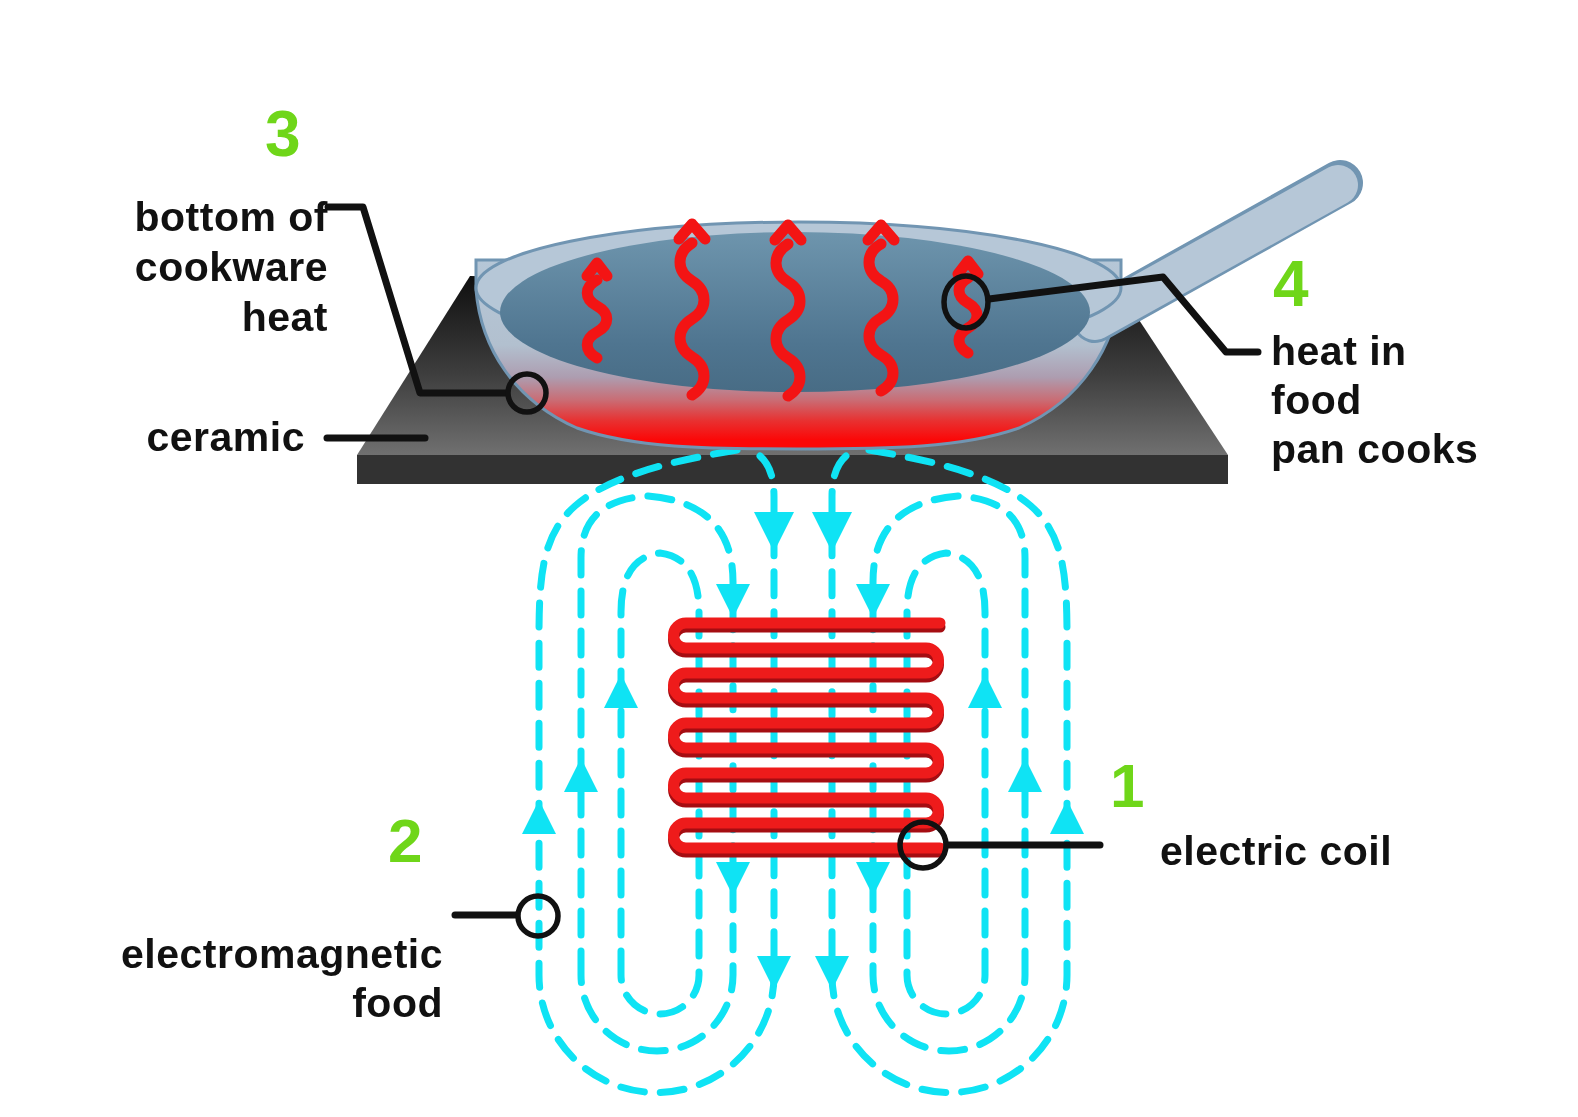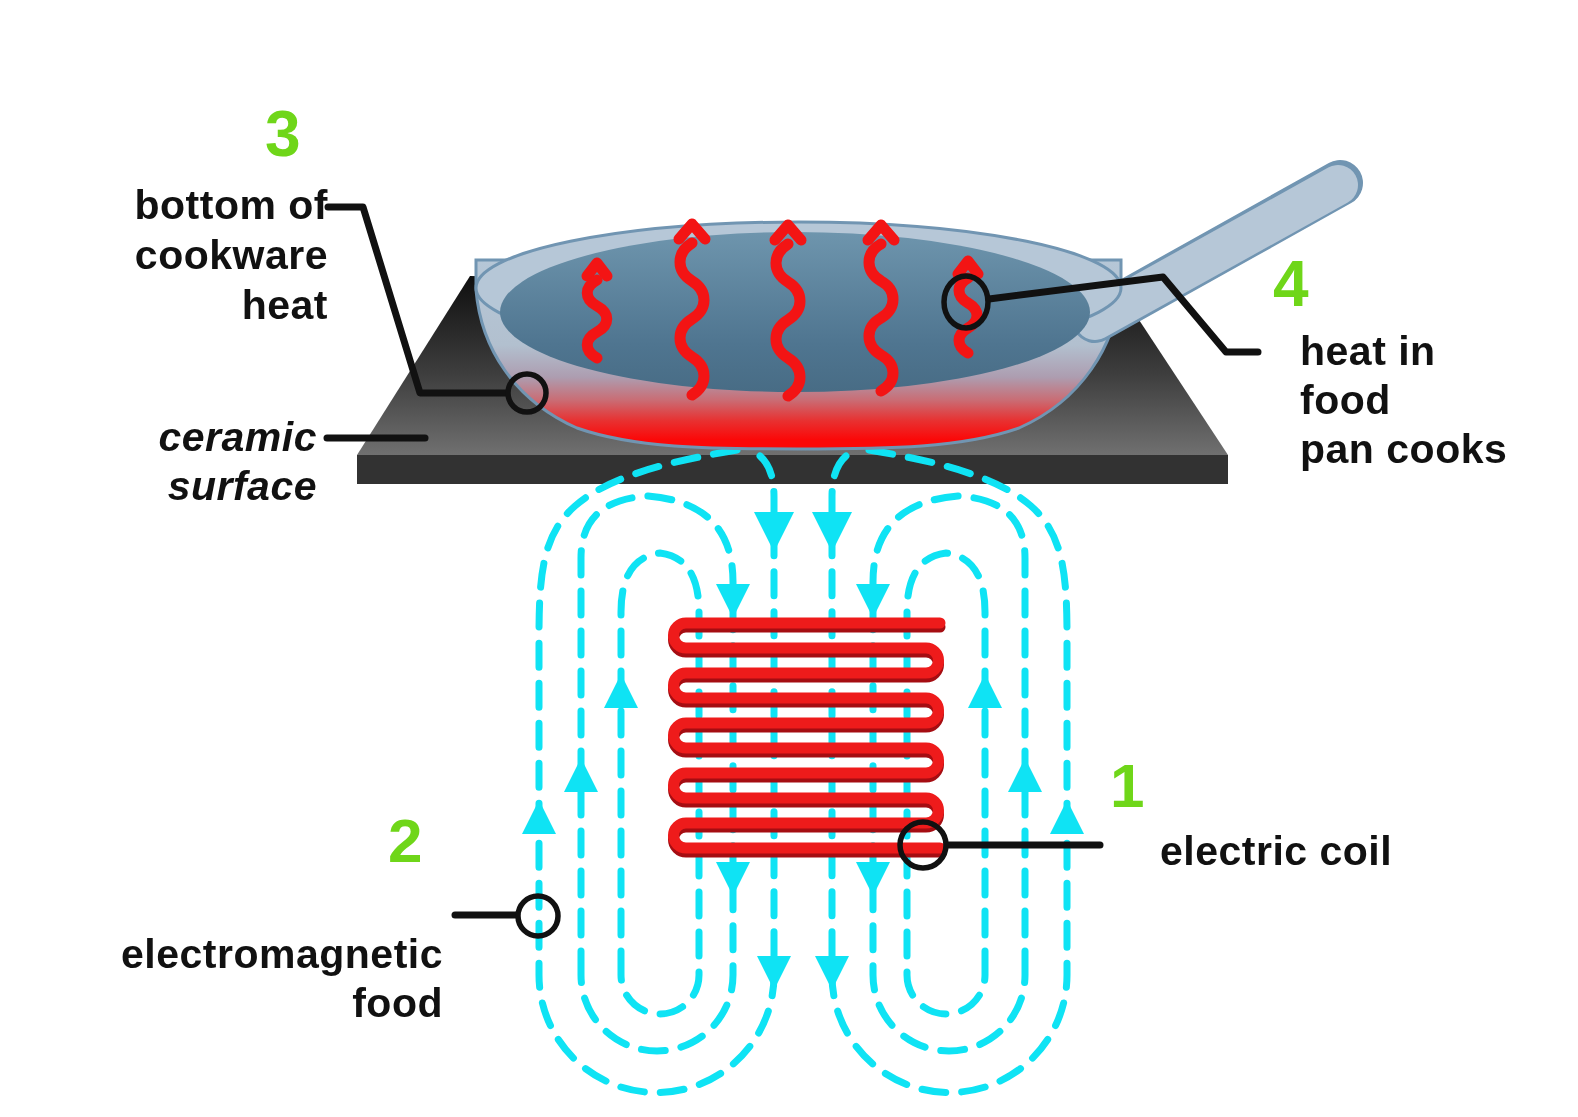--- a/index.html
+++ b/index.html
@@ -119,42 +119,41 @@
       <path d="M 455,915 H 516" stroke-width="7"></path>
       <circle cx="538" cy="916" r="20" stroke-width="5.5"></circle>
       <path d="M 948,845 H 1100" stroke-width="7"></path>
       <circle cx="923" cy="845" r="23" stroke-width="5.5"></circle>
       <path d="M 989,299 L 1163,277 L 1226,352 H 1258" stroke-width="7"></path>
       <ellipse cx="966" cy="302" rx="22" ry="26" stroke-width="5.5"></ellipse>
     </g>
   </svg>
 
   <div class="num" style="left:265px;top:102px;font-size:64px;">3</div>
-  <div class="lbl r" style="left:70px;width:258px;top:180px;">
+  <div class="lbl r" style="left:70px;width:258px;top:192px;">
     <div>bottom of</div>
     <div>cookware</div>
     <div>heat</div>
   </div>
 
-  <div class="lbl r" style="left:74px;width:243px;top:413px;line-height:49px;font-style:italic;">
+  <div class="lbl r" style="left:62px;width:243px;top:413px;line-height:49px;">
     <div>ceramic</div>
-    <div>surface</div>
   </div>
 
   <div class="num" style="left:388px;top:810px;font-size:62px;">2</div>
   <div class="lbl r" style="left:95px;width:348px;top:930px;line-height:49px;">
     <div>electromagnetic</div>
     <div>food</div>
   </div>
 
   <div class="num" style="left:1110px;top:755px;font-size:62px;">1</div>
   <div class="lbl l" style="left:1160px;top:826px;">
     <div>electric coil</div>
   </div>
 
   <div class="num" style="left:1273px;top:252px;font-size:64px;">4</div>
-  <div class="lbl l" style="left:1271px;top:327px;line-height:49px;margin-left:29px;">
+  <div class="lbl l" style="left:1271px;top:327px;line-height:49px;">
     <div>heat in</div>
     <div>food</div>
     <div>pan cooks</div>
   </div>
 
 </div>
 
 </body></html>

